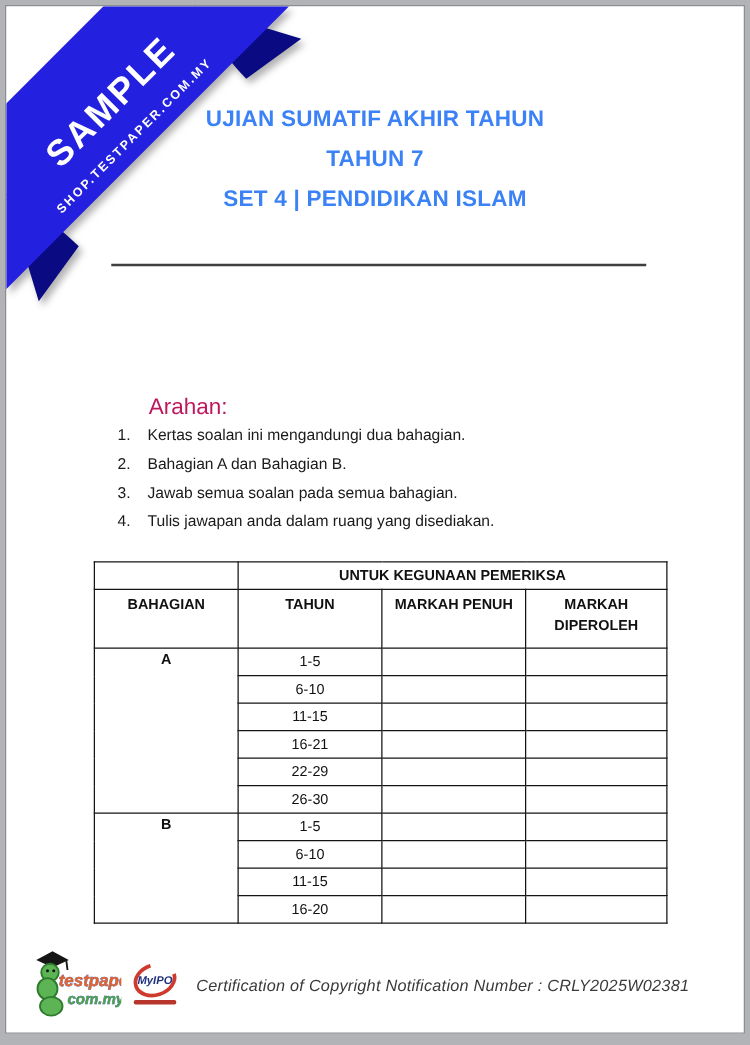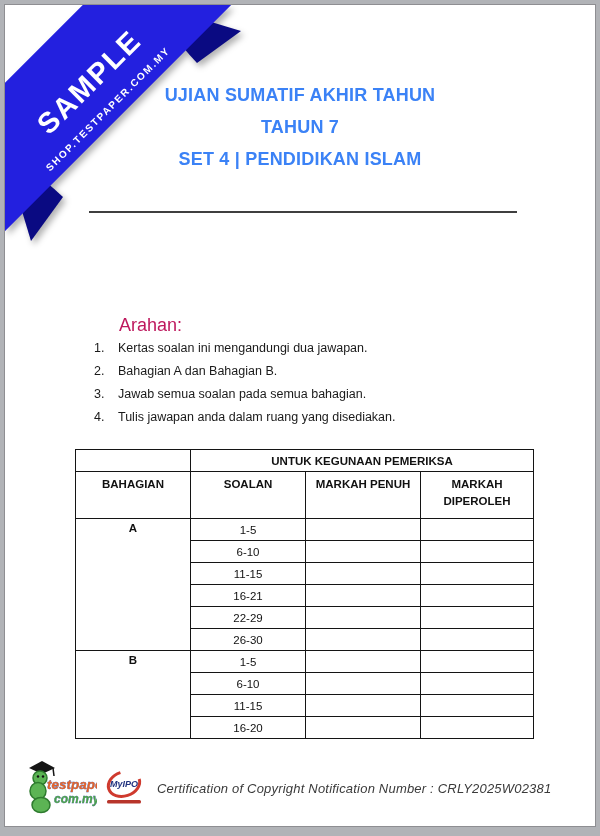--- a/index.html
+++ b/index.html
@@ -122,21 +122,21 @@
 
   <table class="student-table">
     <tbody>
   </tbody>
     </table>
 
   <div class="arahan-heading">Arahan:</div>
   <div class="instructions" id="instructions-list">
       <div class="instr-item">
         <span class="instr-num">1.</span>
-        <span class="instr-text"><span>Kertas soalan ini mengandungi </span><b>dua</b><span> jawapan.</span></span>
+        <span class="instr-text"><span>Kertas soalan ini mengandungi </span><b>dua</b><span> bahagian.</span></span>
       </div>
       <div class="instr-item">
         <span class="instr-num">2.</span>
         <span class="instr-text"><b>Bahagian A</b><span> dan </span><b>Bahagian B</b><span>.</span></span>
       </div>
       <div class="instr-item">
         <span class="instr-num">3.</span>
         <span class="instr-text"><span>Jawab </span><b>semua</b><span> soalan pada semua bahagian.</span></span>
       </div>
       <div class="instr-item">
@@ -152,21 +152,21 @@
         <col style="width:115px">
         <col style="width:113px">
     </colgroup>
     <thead>
       <tr>
         <th class="corner span-header"></th>
         <th class="span-header" colspan="3">UNTUK KEGUNAAN PEMERIKSA</th>
       </tr>
       <tr>
         <th class="col-header">BAHAGIAN</th>
-        <th class="col-header">SOALAN</th>
+        <th class="col-header">TAHUN</th>
         <th class="col-header">MARKAH PENUH</th>
         <th class="col-header">MARKAH DIPEROLEH</th>
       </tr>
     </thead>
     <tbody id="marks-body">
         <tr>
           <td class="section" rowspan="6">A</td>
           <td class="qcell">1-5</td>
           <td class="empty"></td>
           <td class="empty"></td>

